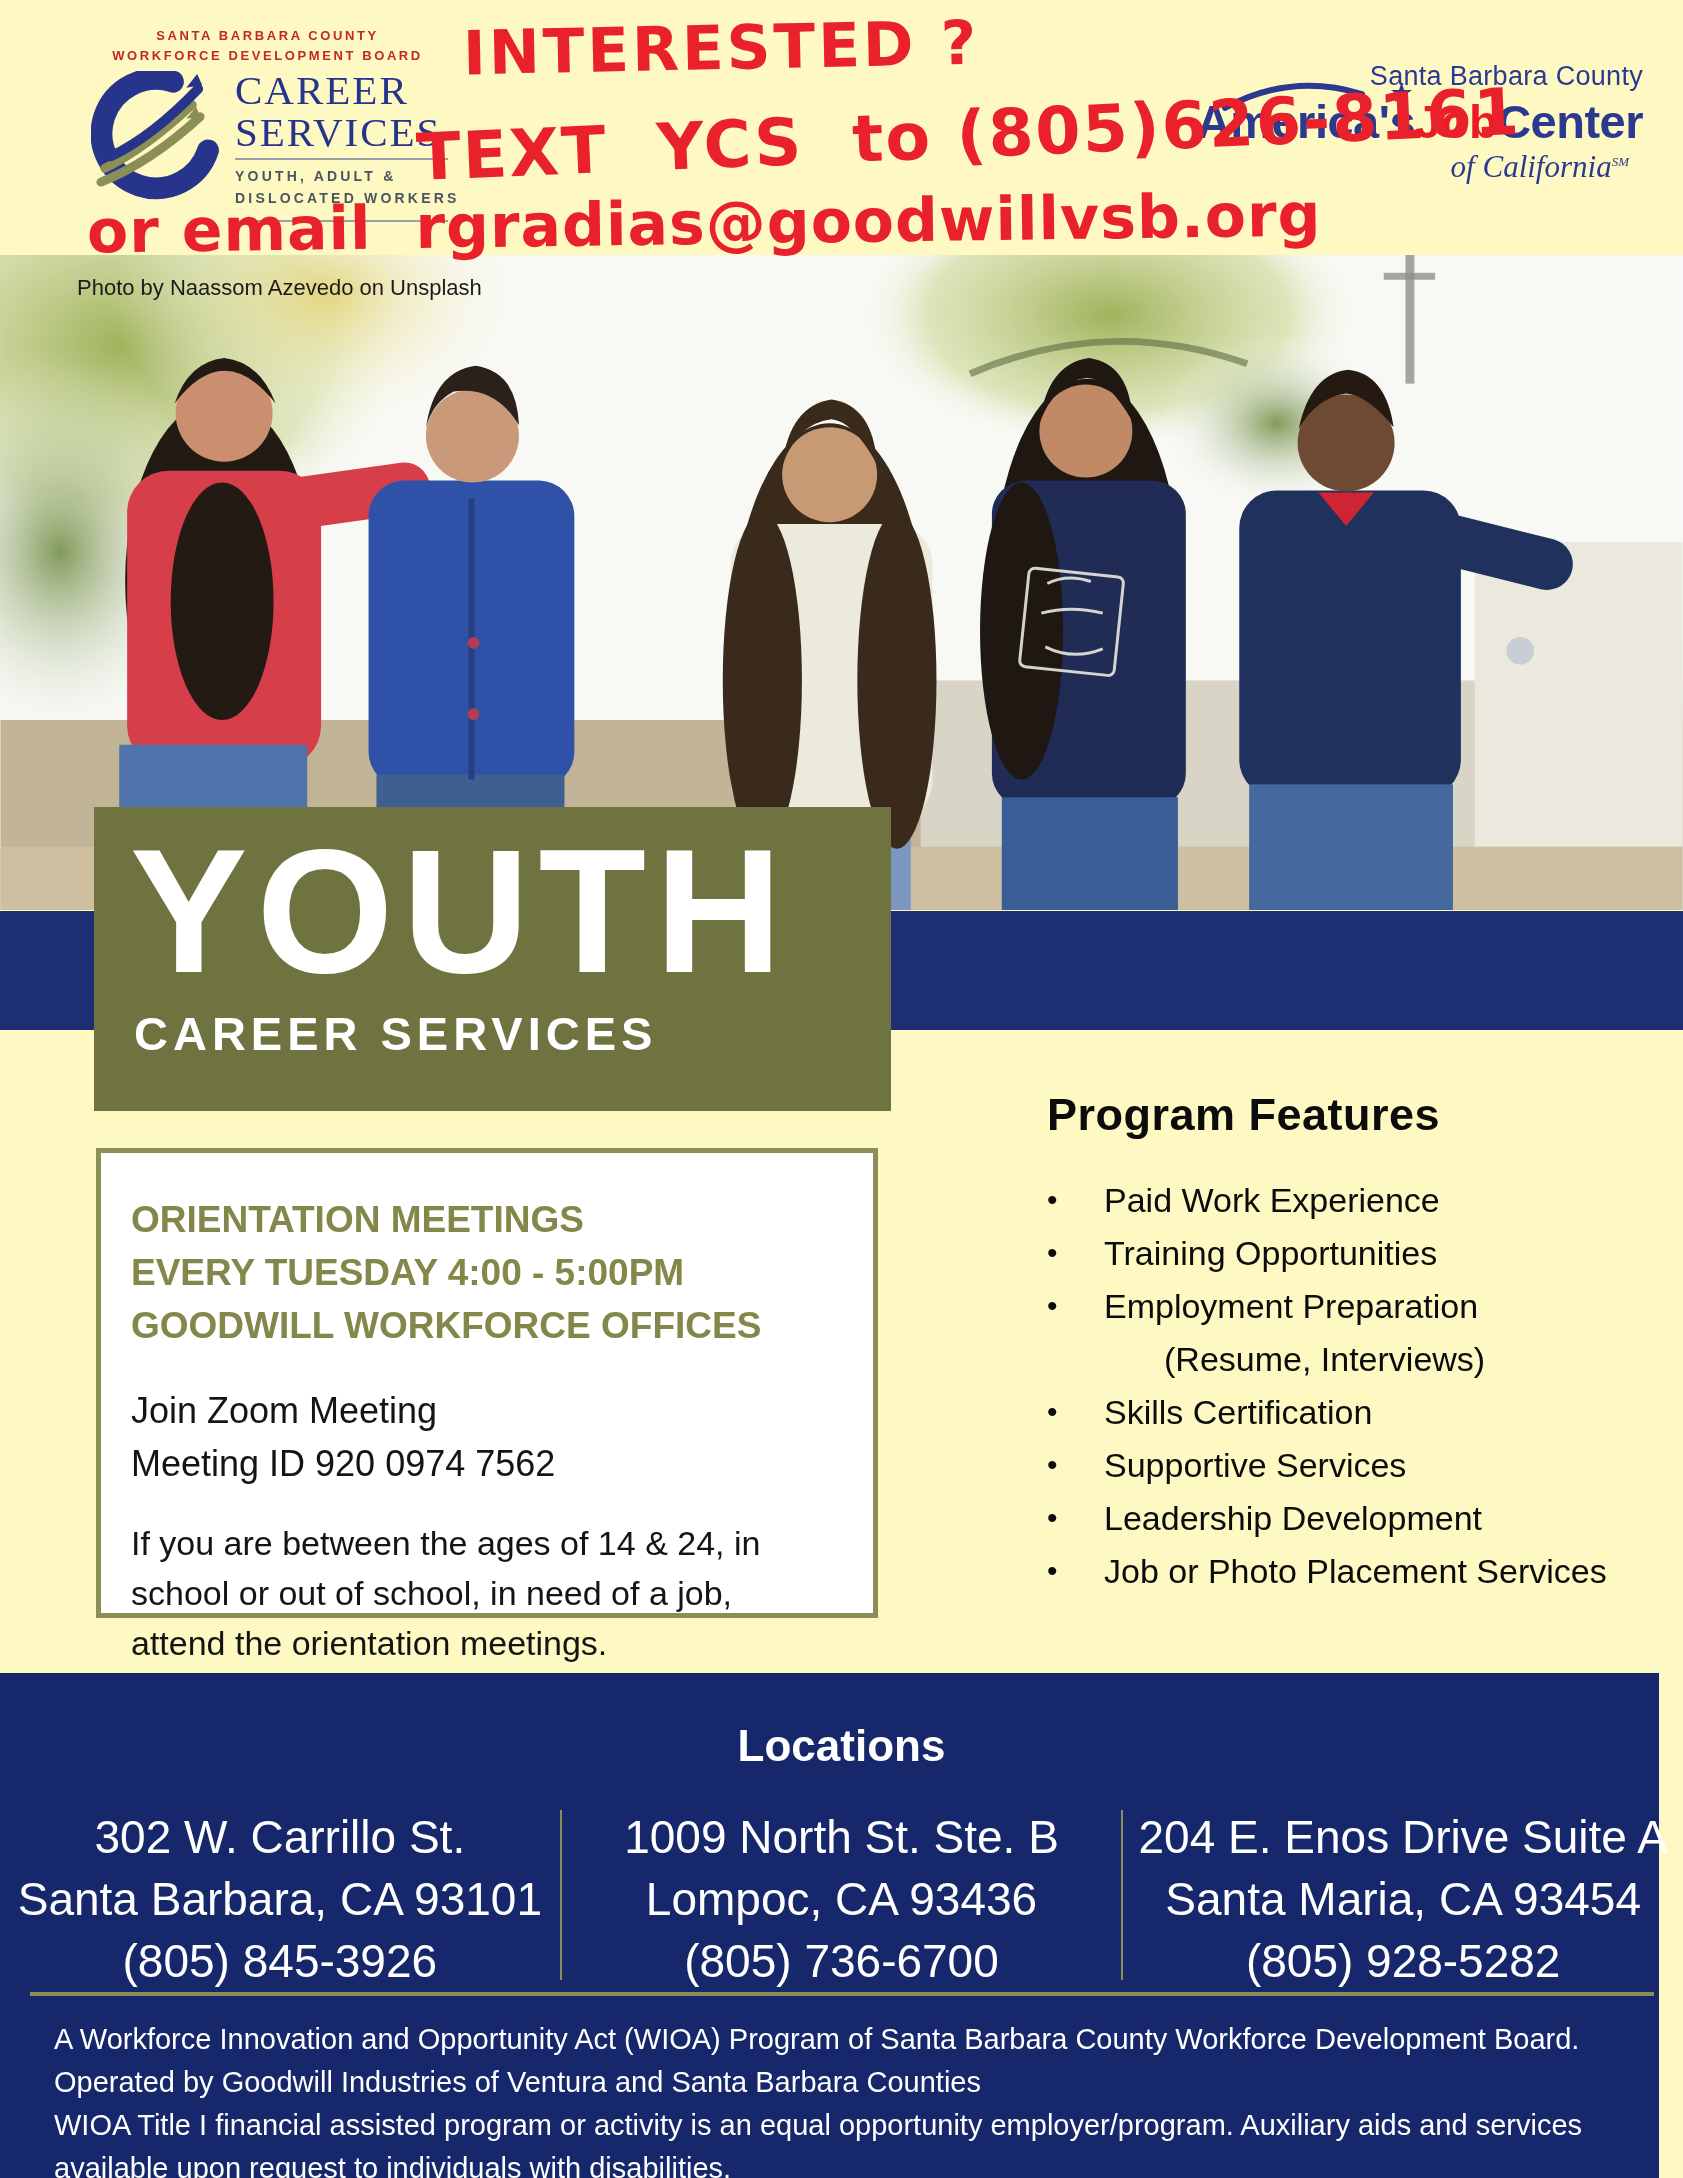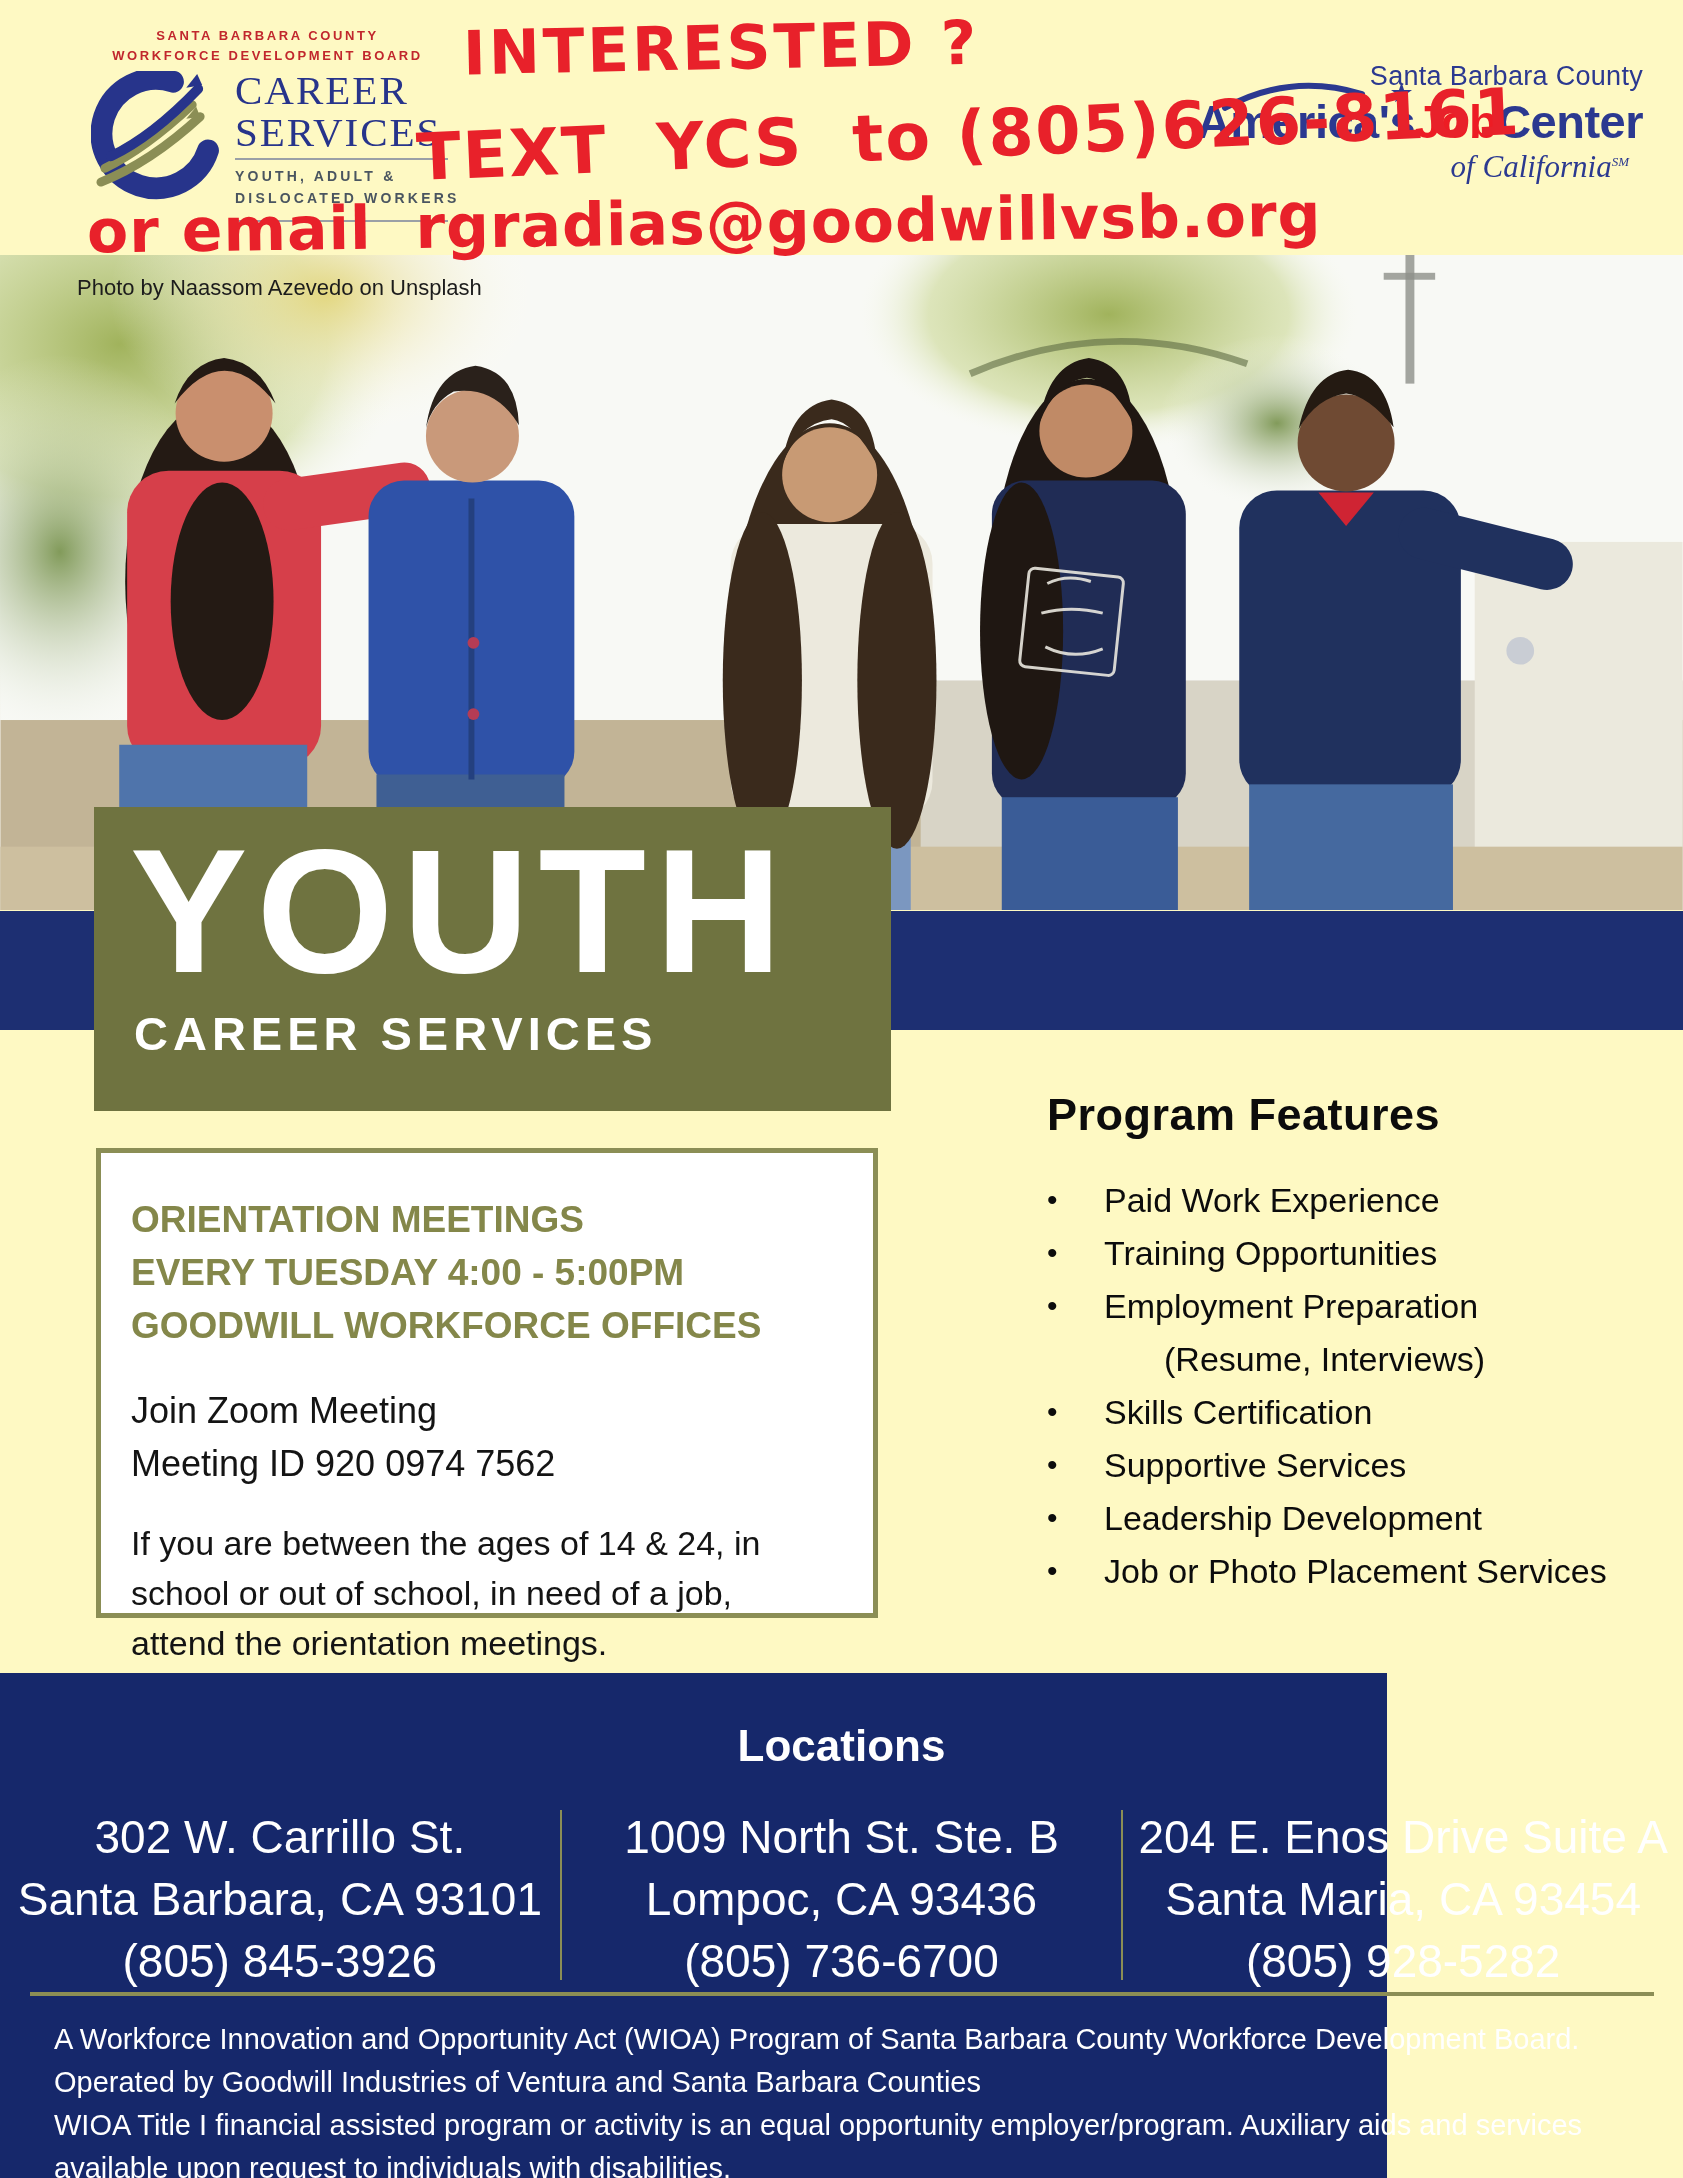--- a/index.html
+++ b/index.html
@@ -50,21 +50,21 @@
 
   
   .features{left:1047px;top:1089px;width:594px;color:#0c0c0c;}
   .feat-title{font-size:45px;font-weight:bold;letter-spacing:0.5px;}
   .feat-list{margin-top:42px;font-size:34px;}
   .feat-row{display:flex;margin-bottom:19px;line-height:34px;}
   .feat-row .bullet{width:57px;flex:none;font-size:30px;}
   .feat-sub{padding-left:117px;margin-bottom:19px;line-height:34px;}
 
   
-  .footer{left:0;top:1673px;width:1387px;height:505px;background:#16286b;color:#fff;}
+  .footer{left:0;top:1673px;width:1659px;height:505px;background:#16286b;color:#fff;}
   .loc-title{position:absolute;left:0;top:48px;width:1683px;text-align:center;font-size:44px;font-weight:bold;}
   .loc-cols{position:absolute;left:0;top:119px;width:1683px;display:flex;align-items:stretch;}
   .loc-col{flex:1;text-align:center;font-size:46px;}
   .loc-line{margin-top:28px;line-height:34px;}
   .loc-divider{width:2px;background:#8b8e55;margin-top:18px;height:170px;flex:none;}
   .foot-rule{position:absolute;left:30px;top:319px;width:1624px;height:4px;background:#8b8e55;}
   .disclaimer{position:absolute;left:54px;top:345px;width:1574px;font-size:29px;line-height:43px;}
 
   svg{display:block;}
 </style>

